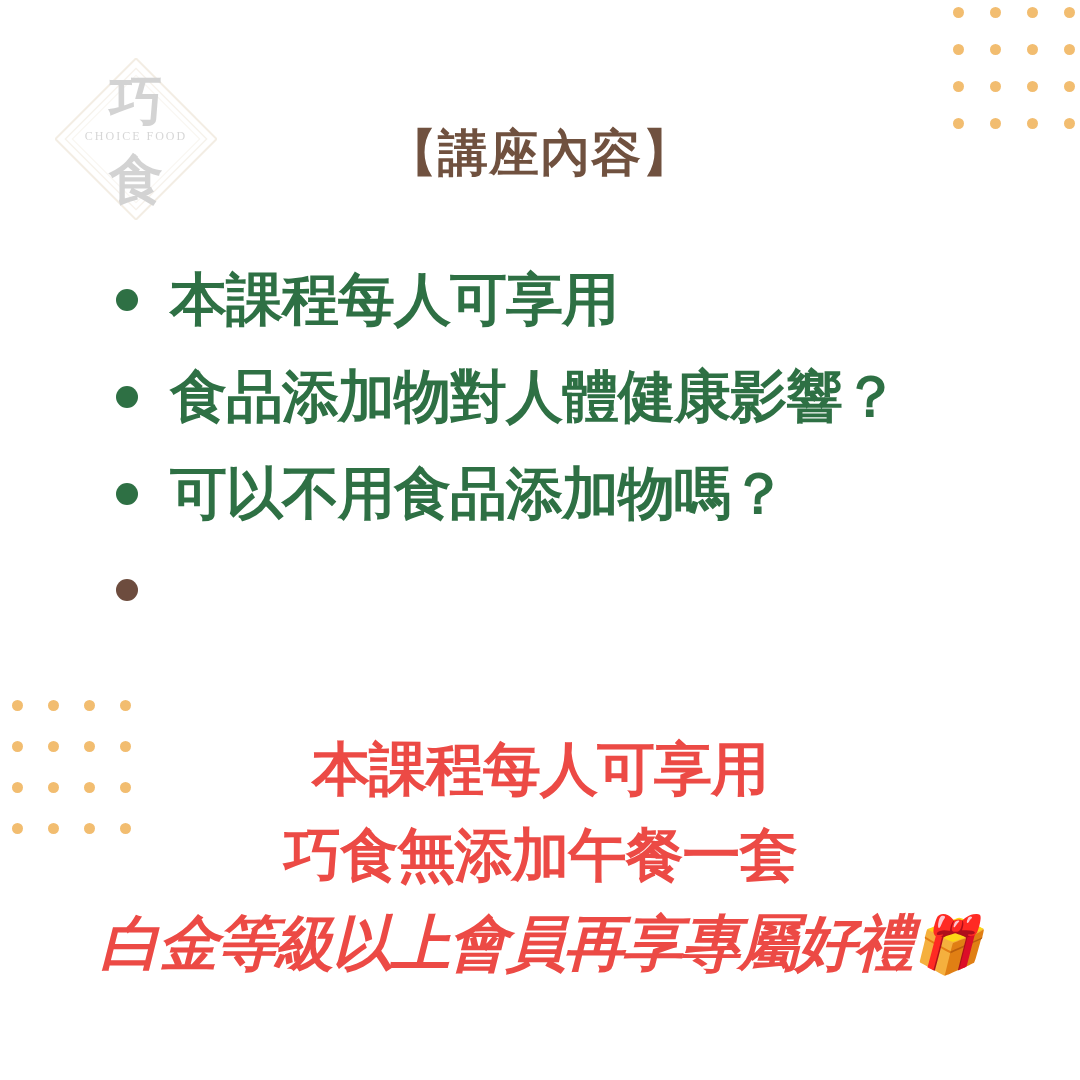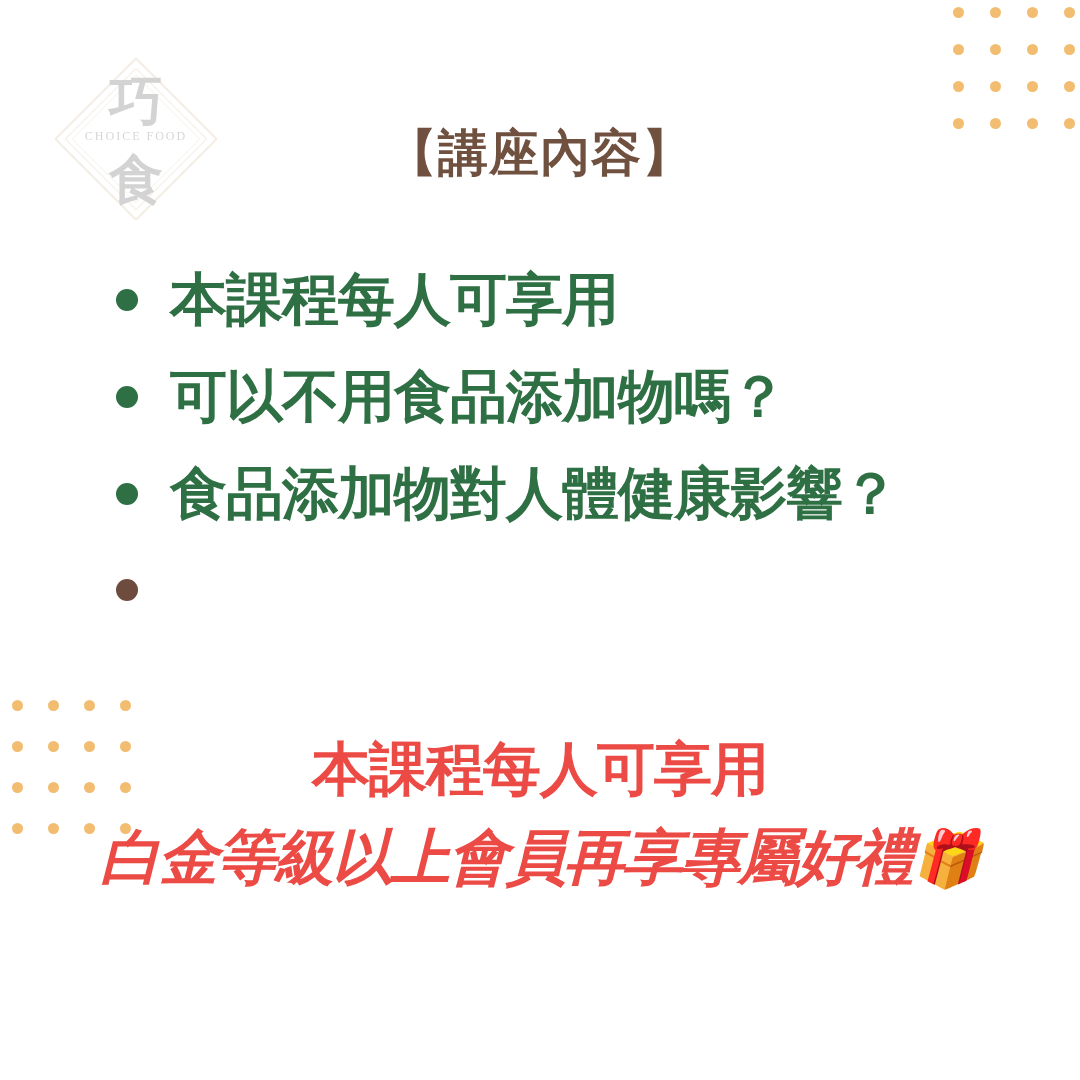--- a/index.html
+++ b/index.html
@@ -189,29 +189,30 @@
 
   <h1 id="title">【講座內容】</h1>
 
   <ul id="topics">
     <li>
       <span class="bullet" style="background: rgb(46, 112, 68);"></span>
       <span>本課程每人可享用</span>
     </li>
     <li>
       <span class="bullet" style="background: rgb(46, 112, 68);"></span>
-      <span>可以不用食品添加物嗎？</span>
+      <span>食品添加物對人體健康影響？</span>
     </li>
     <li>
       <span class="bullet" style="background: rgb(46, 112, 68);"></span>
-      <span>食品添加物對人體健康影響？</span>
+      <span>可以不用食品添加物嗎？</span>
     </li>
     <li class="brown-bullet">
       <span class="bullet" style="background: rgb(109, 76, 62);"></span>
     </li>
   </ul>
 
   <div id="promo">
     <div class="promo-line">本課程每人可享用</div>
+    <div class="promo-line">巧食無添加午餐一套</div>
     <div class="promo-line wide"><span>白金等級以上會員再享專屬好禮</span><span class="gift-emoji">🎁</span></div>
   </div>
 
 </div>
 
 </body></html>

